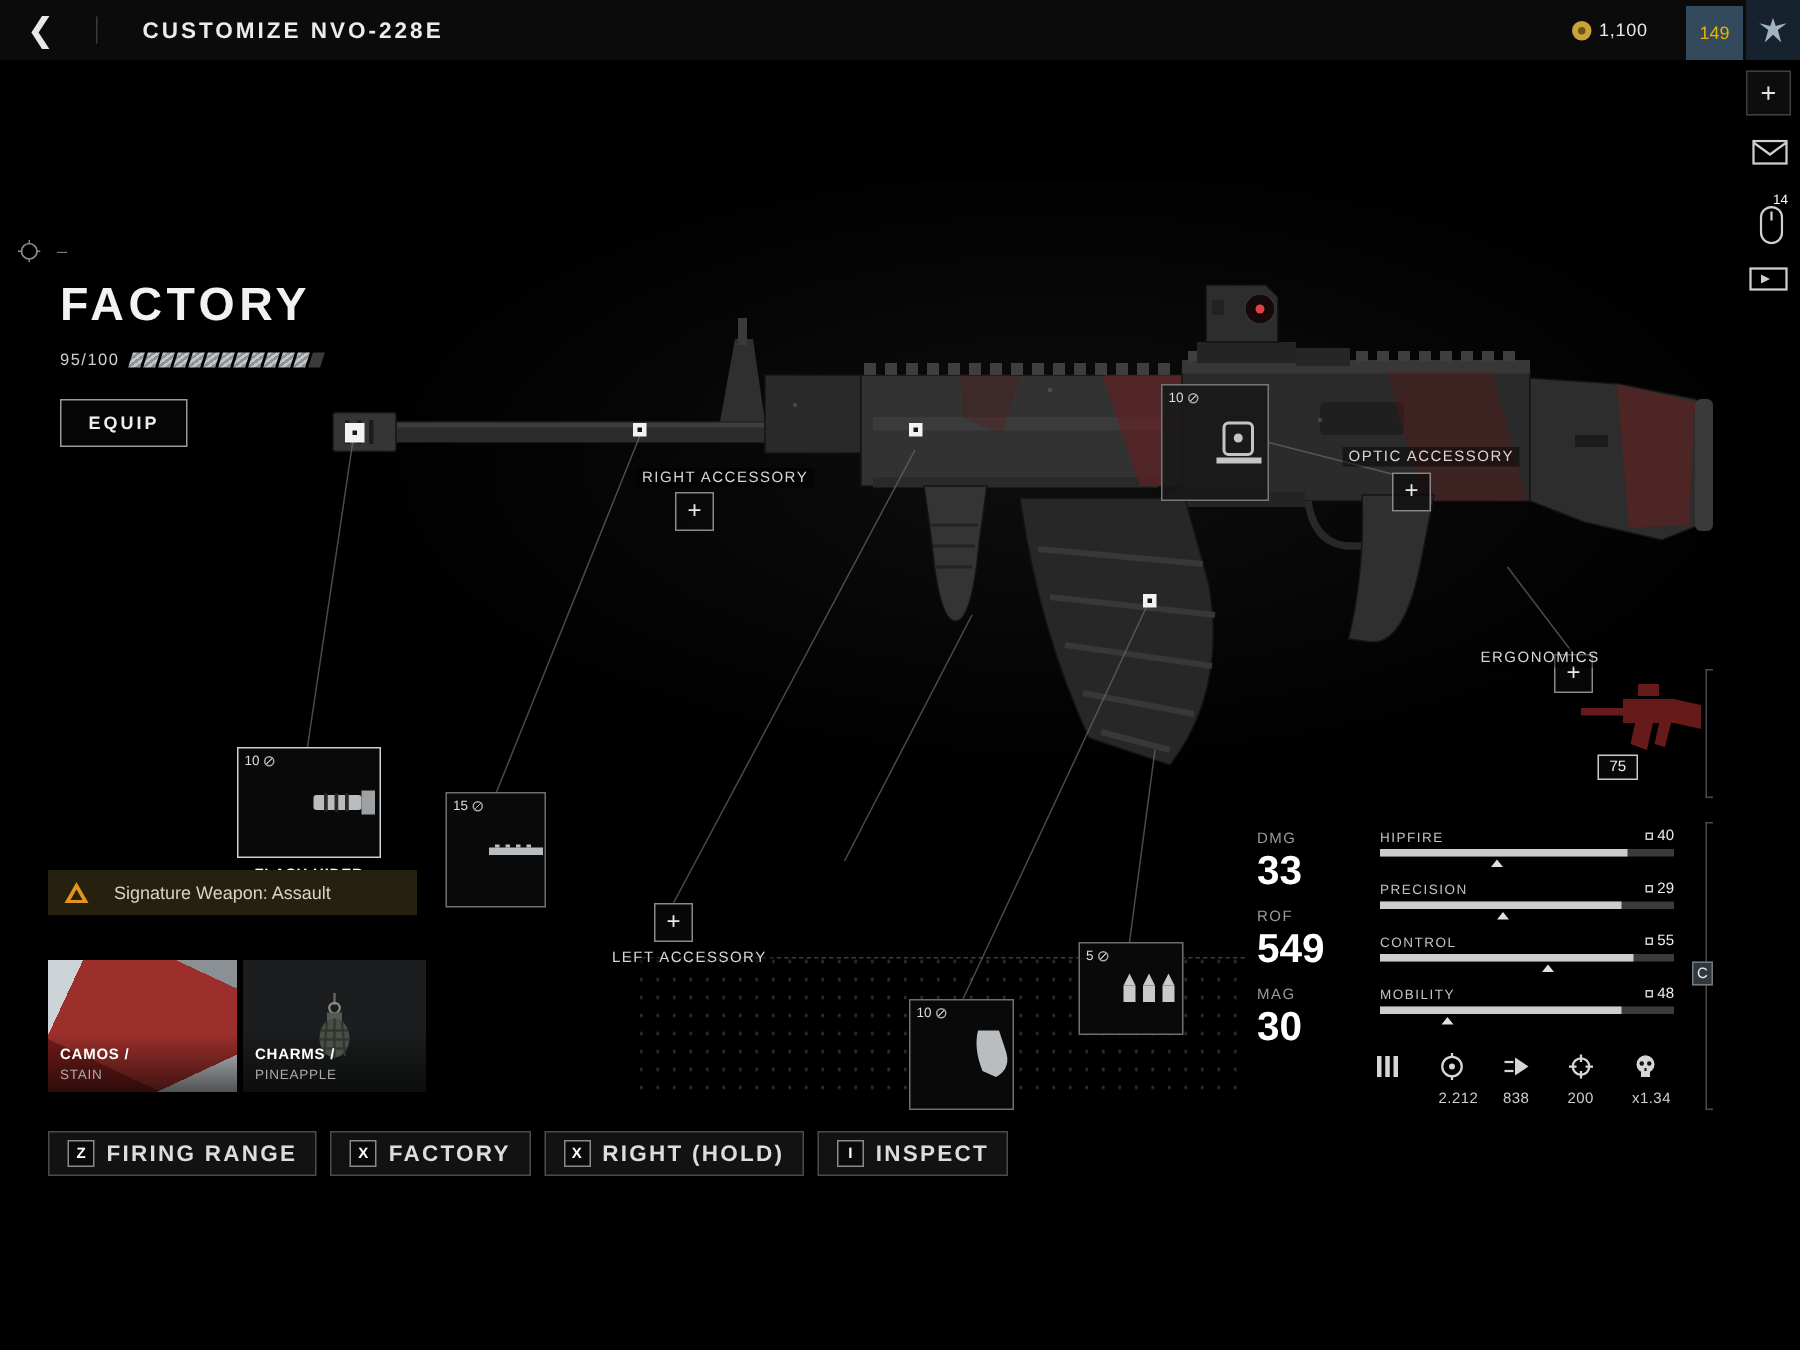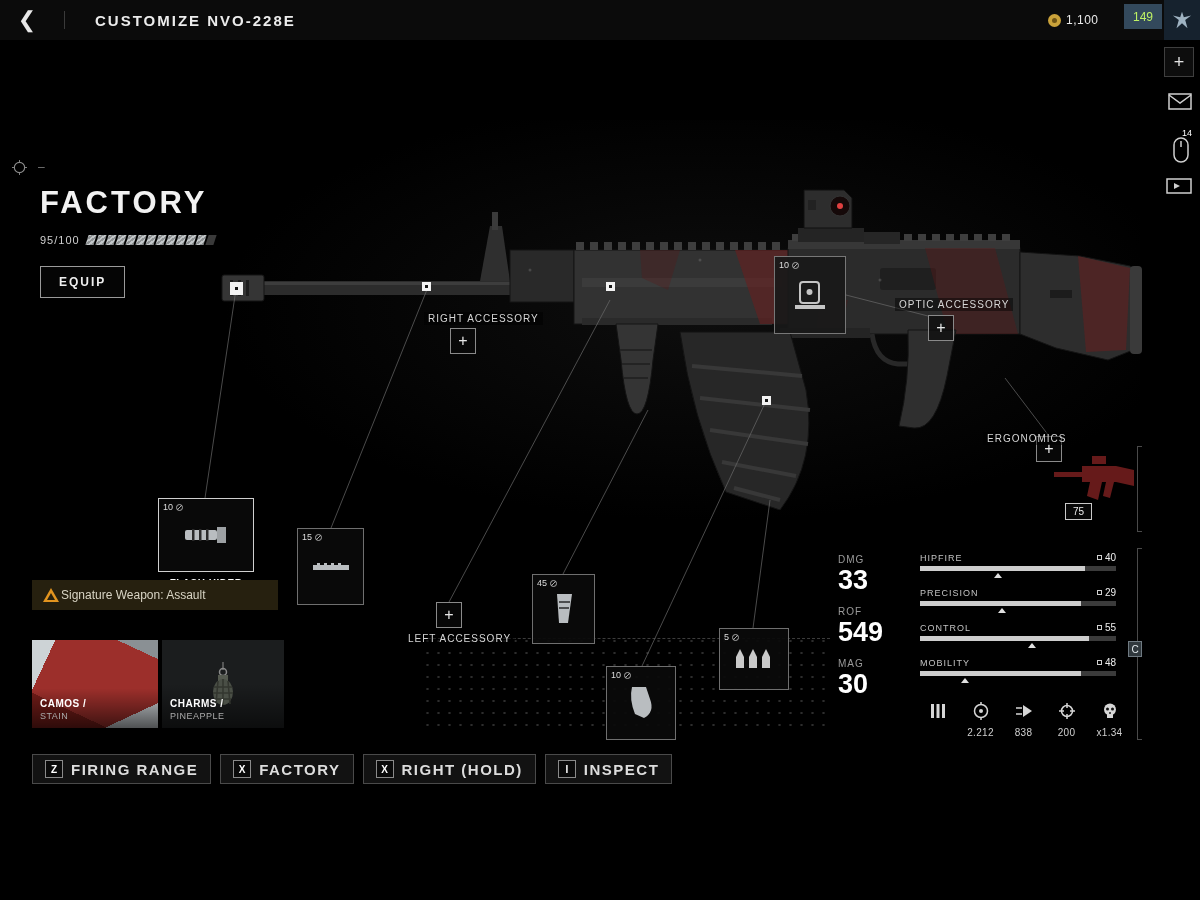--- a/index.html
+++ b/index.html
@@ -12,22 +12,22 @@
   
   .topbar { position:absolute; left:0; top:0; width:1200px; height:40px; background:#0b0b0b; }
   .back-btn { position:absolute; left:10px; top:4px; width:34px; height:32px; display:flex; align-items:center; justify-content:center;
     color:#e8e8e8; font-size:22px; cursor:default; }
   .top-divider { position:absolute; left:64px; top:11px; width:1px; height:18px; background:#3a3a3a; }
   .top-title { position:absolute; left:95px; top:12px; font-size:15px; font-weight:bold; letter-spacing:2px; color:#ececec; }
   .currency { position:absolute; left:1048px; top:13px; display:flex; align-items:center; gap:5px; }
   .coin { width:13px; height:13px; border-radius:50%; background:#caa23a; position:relative; }
   .coin::after { content:""; position:absolute; left:4px; top:4px; width:5px; height:5px; border-radius:50%; background:#6e5414; }
   .currency-amount { font-size:12px; color:#eaeaea; letter-spacing:.5px; }
-  .level-badge { position:absolute; left:1124px; top:4px; width:38px; height:25px; background:#33495c;
-    display:flex; align-items:center; justify-content:center; font-size:12px; color:#bef264; }
+  .level-badge { position:absolute; left:1124px; top:4px; width:38px; height:36px; background:#33495c;
+    display:flex; align-items:center; justify-content:center; font-size:12px; color:#eab308; }
   .emblem-panel { position:absolute; left:1164px; top:0; width:36px; height:40px; background:#16222e;
     display:flex; align-items:center; justify-content:center; }
 
   
   .perf { position:absolute; left:880px; top:42px; width:215px; text-align:right;
     font-family:"DejaVu Sans Mono", monospace; font-weight:bold; pointer-events:none; }
   .perf .fps { font-size:30px; color:#6f6f6f; letter-spacing:3px; line-height:36px; }
   .perf .cpu-line { font-size:30px; color:#1ed63d; letter-spacing:2px; line-height:38px; }
   .perf .cpu-line .cpu-val { margin-left:22px; }
 
@@ -54,37 +54,37 @@
   
   .weapon-svg { position:absolute; left:180px; top:150px; z-index:1; }
   .connectors { position:absolute; left:0; top:0; z-index:2; pointer-events:none; }
   .attach-marker { position:absolute; z-index:3; background:#f2f2f2; display:flex; align-items:center; justify-content:center; }
   .attach-marker .dot { width:3px; height:3px; background:#161616; }
   .marker-lg { width:13px; height:13px; }
   .marker-sm { width:9px; height:9px; }
 
   
   .slot { position:absolute; background:rgba(10,10,10,.92); border:1px solid #6f6f6f; z-index:4;
-    display:flex; align-items:center; justify-content:center; }
+    display:flex; align-items:center; justify-content:flex-end; }
   .slot-selected { border-color:#d0d0d0; }
   .slot .count { position:absolute; top:3px; left:4px; font-size:9px; color:#ddd; display:flex; align-items:center; gap:3px; }
   .slash-circle { width:7px; height:7px; border-radius:50%; border:1px solid #aaa; display:inline-block;
     background:linear-gradient(135deg, transparent 44%, #aaa 44% 56%, transparent 56%); }
   .slot-label { position:absolute; z-index:4; font-size:10px; font-weight:bold; letter-spacing:.5px; color:#fff; text-align:center; }
   .acc-label { position:absolute; z-index:5; font-size:10px; color:#d6d6d6; letter-spacing:1px; background:rgba(0,0,0,.45); padding:1px 4px; }
   .plus-tile { position:absolute; z-index:5; width:26px; height:26px; border:1px solid #8a8a8a;
     background:rgba(10,10,10,.7); color:#e8e8e8; display:flex; align-items:center; justify-content:center; font-size:16px; }
   .optic-slot { background:rgba(25,25,25,.92); border-color:#777; }
   .ergo-icon { position:absolute; left:1052px; top:446px; z-index:3; opacity:.75; }
   .ergo-badge { position:absolute; left:1065px; top:503px; z-index:5; width:27px; height:17px; border:1px solid #c9c9c9;
     background:rgba(10,10,10,.8); font-size:10px; color:#eee; display:flex; align-items:center; justify-content:center; }
 
   
   .signature { position:absolute; left:32px; top:580px; width:246px; height:30px; background:#26200f;
-    display:flex; align-items:center; gap:1px; padding-left:10px; z-index:4; }
+    display:flex; align-items:center; gap:16px; padding-left:10px; z-index:4; }
   .signature-text { font-size:12px; color:#d8d4c4; }
 
   
   .card { position:absolute; top:640px; height:88px; overflow:hidden; z-index:4; }
   .card-label-wrap { position:absolute; left:8px; bottom:7px; }
   .card-cat { font-size:10px; font-weight:bold; color:#fff; letter-spacing:.5px; }
   .card-name { font-size:9px; color:#aaa; letter-spacing:.5px; margin-top:2px; }
   .card-camo { left:32px; width:126px;
     background:
       linear-gradient(transparent 55%, rgba(0,0,0,.6)),
@@ -115,21 +115,21 @@
   .sb-fill { position:absolute; left:0; top:0; height:5px; background:#cdcdcd; }
   .sb-marker { position:absolute; top:7px; width:0; height:0; border-left:4px solid transparent;
     border-right:4px solid transparent; border-bottom:5px solid #e0e0e0; transform:translateX(-4px); }
   .class-badge { position:absolute; left:1128px; top:641px; width:14px; height:16px; z-index:4;
     background:#30383d; border:1px solid #6f7a82; color:#e2e8ec; font-size:10px;
     display:flex; align-items:center; justify-content:center; }
   .bracket { position:absolute; left:1137px; border-left:1px solid #4a4a4a; z-index:3; }
   .bracket::before, .bracket::after { content:""; position:absolute; left:-1px; width:5px; height:1px; background:#4a4a4a; }
   .bracket::before { top:0; } .bracket::after { bottom:0; }
   .detail-row { position:absolute; left:916px; top:702px; display:flex; z-index:4; }
-  .detail-col { width:43px; display:flex; flex-direction:column; align-items:center; gap:7px; }
+  .detail-col { width:43px; display:flex; flex-direction:column; align-items:flex-start; gap:7px; }
   .detail-value { font-size:10px; color:#cfcfcf; letter-spacing:.3px; }
 
   
   .action-bar { position:absolute; left:32px; top:754px; display:flex; gap:9px; z-index:4; }
   .action-btn { height:30px; border:1px solid #4a4a4a; background:#121212; display:flex; align-items:center; gap:8px; padding:0 12px; }
   .keycap { width:18px; height:18px; background:#0a0a0a; border:1px solid #8a8a8a; color:#fff;
     font-size:10px; font-weight:bold; display:flex; align-items:center; justify-content:center; }
   .action-label { font-size:15px; font-weight:bold; letter-spacing:1.5px; color:#ddd; }
 </style>
 </head>
@@ -332,31 +332,20 @@
   <div class="acc-label" style="left:424px; top:312px;">RIGHT ACCESSORY</div>
   <div class="plus-tile" style="left:450px; top:328px;">
     <span>+</span>
   </div>
 
   <div class="plus-tile" style="left:436px; top:602px;">
     <span>+</span>
   </div>
   <div class="acc-label" style="left:404px; top:632px;">LEFT ACCESSORY</div>
 
-  <div class="slot" style="left:532px; top:574px; width:63px; height:70px;">
-    <span class="count">
-      <span>45</span>
-        <span class="slash-circle"></span>
-    </span>
-    <svg width="24" height="32" viewBox="0 0 24 32">
-      <polygon points="5,1 20,1 16,30 7,30" fill="#b9bdc0"></polygon>
-      <line x1="7" y1="9" x2="18" y2="9" stroke="#2a2a2a" stroke-width="1.5"></line>
-      <line x1="7" y1="15" x2="17" y2="15" stroke="#2a2a2a" stroke-width="1.5"></line>
-    </svg>
-  </div>
 
   <div class="slot" style="left:606px; top:666px; width:70px; height:74px;">
     <span class="count">
       <span>10</span>
         <span class="slash-circle"></span>
     </span>
     <svg width="28" height="36" viewBox="0 0 28 36">
       <path d="M5,2 h14 l4,12 q5,13 -6,19 l-9,-4 q-6,-15 -3,-27 z" fill="#b9bdc0"></path>
     </svg>
   </div>

